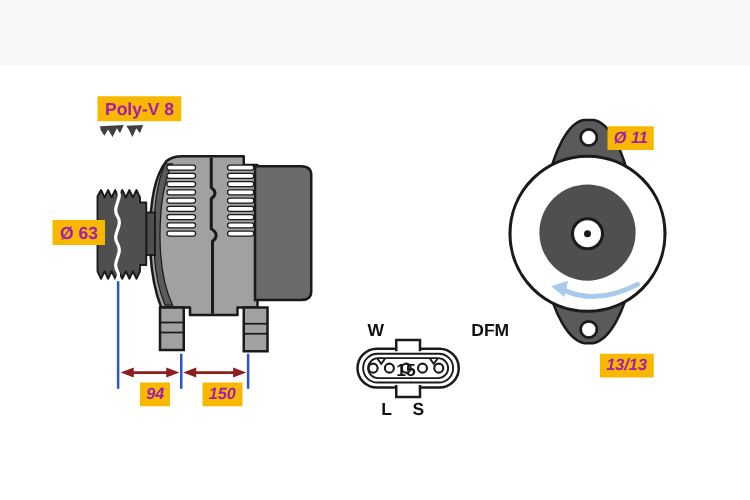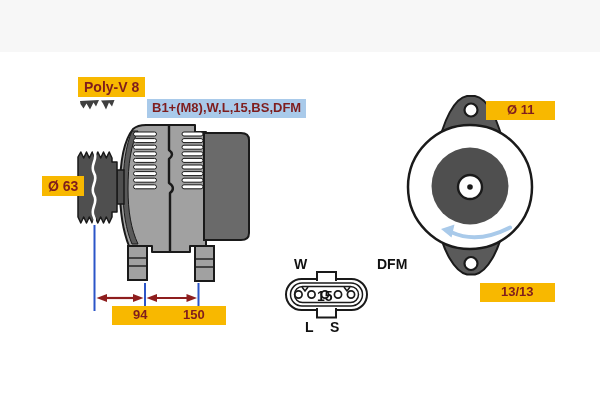--- a/index.html
+++ b/index.html
@@ -1,22 +1,22 @@
 <!DOCTYPE html>
 <html style="--highlight-yellow: #F8B800; --highlight-blue: #A9CAEA; --dimension-line-blue: #2B55C8; --dimension-arrow-red: #8E1E1E; --rotation-arrow-blue: #A9CAEA; --part-dark-gray: #4F4F4F; --part-mid-gray: #6A6A6A; --part-light-gray: #A1A1A1; --outline: #1A1A1A;"><head>
 <meta charset="utf-8">
 <style>
   html,body{margin:0;padding:0;}
   body{width:600px;height:400px;background:#ffffff;font-family:"Liberation Sans",sans-serif;overflow:hidden;}
   .stage{position:relative;width:600px;height:400px;background:#fff;}
   .topband{position:absolute;left:0;top:0;width:600px;height:52px;background:#f7f7f7;}
   svg{position:absolute;left:0;top:0;}
-  .label{position:absolute;color:#7f1d1d;font-weight:bold;white-space:nowrap;line-height:1.15;}
+  .label{position:absolute;color:#a21caf;font-weight:bold;white-space:nowrap;line-height:1.15;}
   .label-yellow{background:var(--highlight-yellow,#F8B800);font-size:14px;padding:2px 6px;}
-  .label-yellow.small{font-size:13px;padding:2px 21px;}
+  .label-yellow.small{font-size:13px;padding:2px 5px;font-style:italic;}
   .label-blue{background:var(--highlight-blue,#A9CAEA);font-size:13px;padding:2px 5px;font-weight:bold;}
   .pin-label{position:absolute;color:#111;font-size:14px;font-weight:600;white-space:nowrap;}
   
   .fill-dark{fill:var(--part-dark-gray,#4f4f4f);}
   .fill-band{fill:#5a5a5a;}
   .fill-mid{fill:var(--part-mid-gray,#6a6a6a);}
   .fill-light{fill:var(--part-light-gray,#a1a1a1);}
   .fill-ear{fill:#5a5a5a;}
   .out{stroke:var(--outline,#1a1a1a);}
   .dim-blue{stroke:var(--dimension-line-blue,#2B55C8);stroke-width:2;}
@@ -135,21 +135,20 @@
       </g>
     </g>
 
     <g fill="#3f3f3f">
       <path d="M80,101 L99,100 L96,106.5 L93.5,102.5 L90,109.5 L86.5,103.5 L83.5,108.5 L80.5,104 Z"></path>
       <path d="M101,100.5 L114.5,100 L112,106.5 L109,102.5 L106,109.5 L103,103.5 Z"></path>
     </g>
   </svg>
 
   <div class="label label-yellow" style="left:78px;top:77px;">Poly-V 8</div>
-  <div class="label label-blue" style="left:147px;top:99px;">B1+(M8),W,L,15,BS,DFM</div>
   <div class="label label-yellow" style="left:42px;top:176px;">Ø 63</div>
   <div class="label label-yellow small" style="left:486px;top:101px;">Ø 11</div>
   <div class="label label-yellow small" style="left:452px;top:283px;margin-left:28px;">13/13</div>
   <div class="label label-yellow small" style="left:112px;top:306px;">94</div>
   <div class="label label-yellow small" style="left:162px;top:306px;">150</div>
 
   <div class="pin-label" style="left:294px;top:256px;">W</div>
   <div class="pin-label" style="left:317px;top:256px;margin-top:32px;">15</div>
   <div class="pin-label" style="left:339px;top:256px;margin-left:38px;">DFM</div>
   <div class="pin-label" style="left:305px;top:319px;">L</div>

